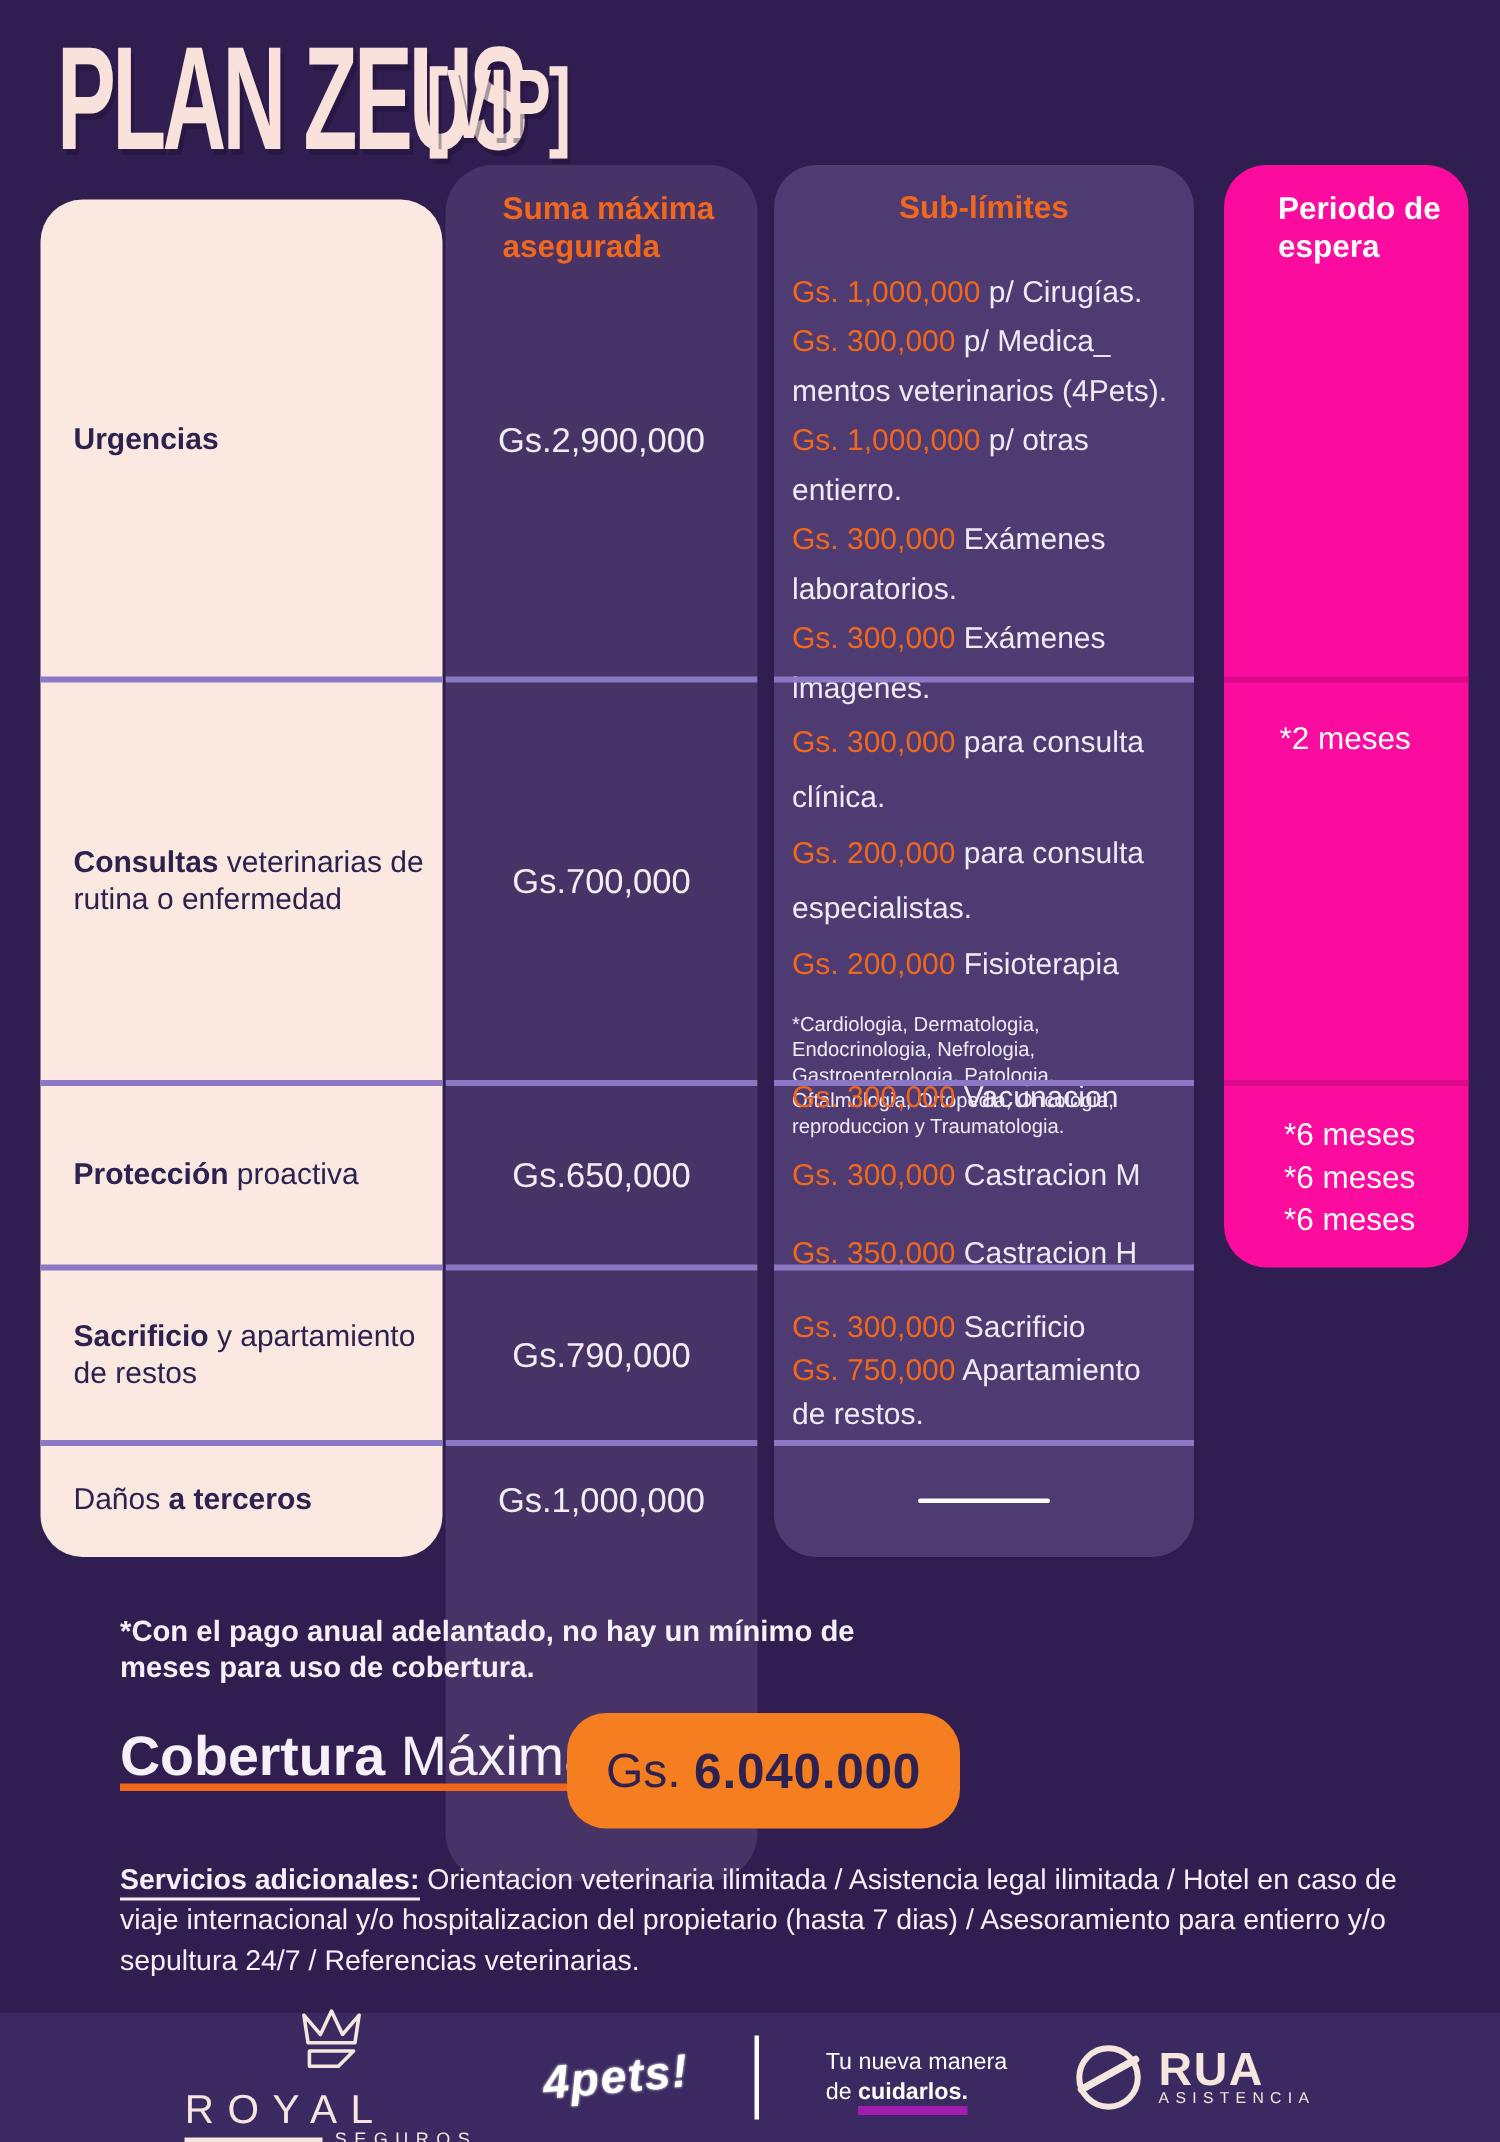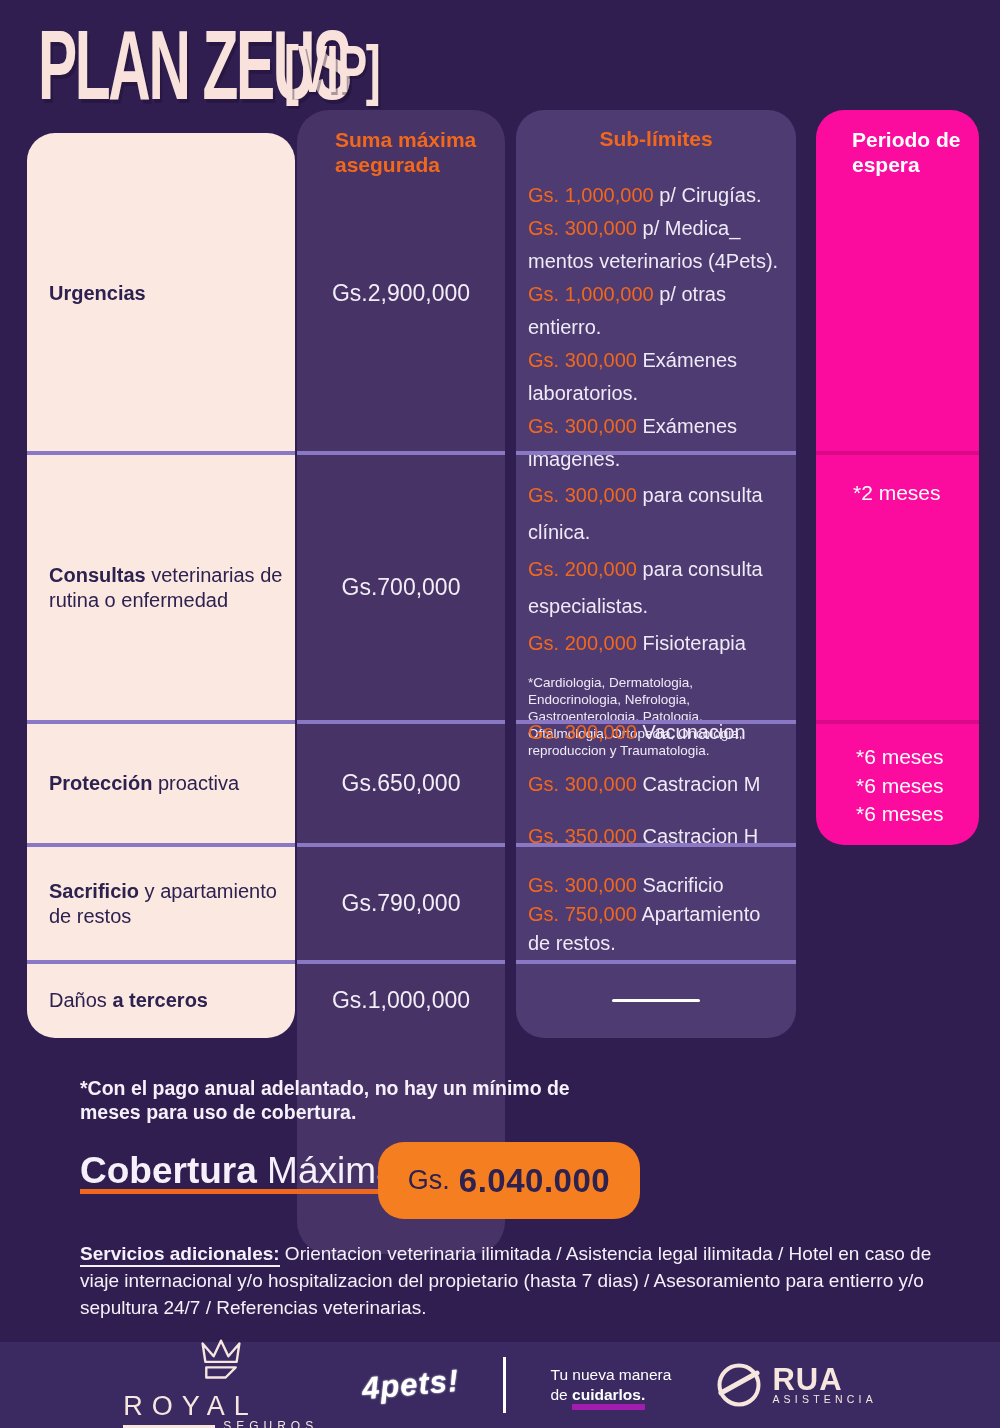--- a/index.html
+++ b/index.html
@@ -59,21 +59,21 @@
 
   
   .footnote{position:absolute;left:80px;top:1076px;width:490px;
     font-size:19.5px;font-weight:700;line-height:24px;color:#F5F0FA;}
   .cob-label{position:absolute;left:80px;top:1150px;font-size:37px;color:#F5F0FA;white-space:nowrap;}
   .cob-label .b{font-weight:700;}
   .cob-underline{position:absolute;left:80px;top:1189px;width:330px;height:5px;background:#F1681D;}
   .pill{position:absolute;left:378px;top:1142px;width:262px;height:77px;background:#F47E20;
     border-radius:26px;display:flex;align-items:center;justify-content:center;gap:9px;
     color:#2D2150;z-index:2;}
-  .pill .prefix{font-size:27px;}
+  .pill .prefix{font-size:32px;}
   .pill .amount{font-size:33px;font-weight:800;letter-spacing:.5px;}
 
   .servicios{position:absolute;left:80px;top:1240px;width:852px;
     font-size:19px;line-height:27px;color:#F5F0FA;}
   .servicios .lbl{font-weight:700;border-bottom:2px solid #F5F0FA;padding-bottom:1px;}
 
   
   .footer-bar{position:absolute;left:0;top:1342px;width:1000px;height:86px;background:#3A2A61;
     display:flex;align-items:center;justify-content:center;gap:44px;}
   .royal{display:flex;align-items:center;gap:10px;color:#F7E6DE;flex-direction:column;}

